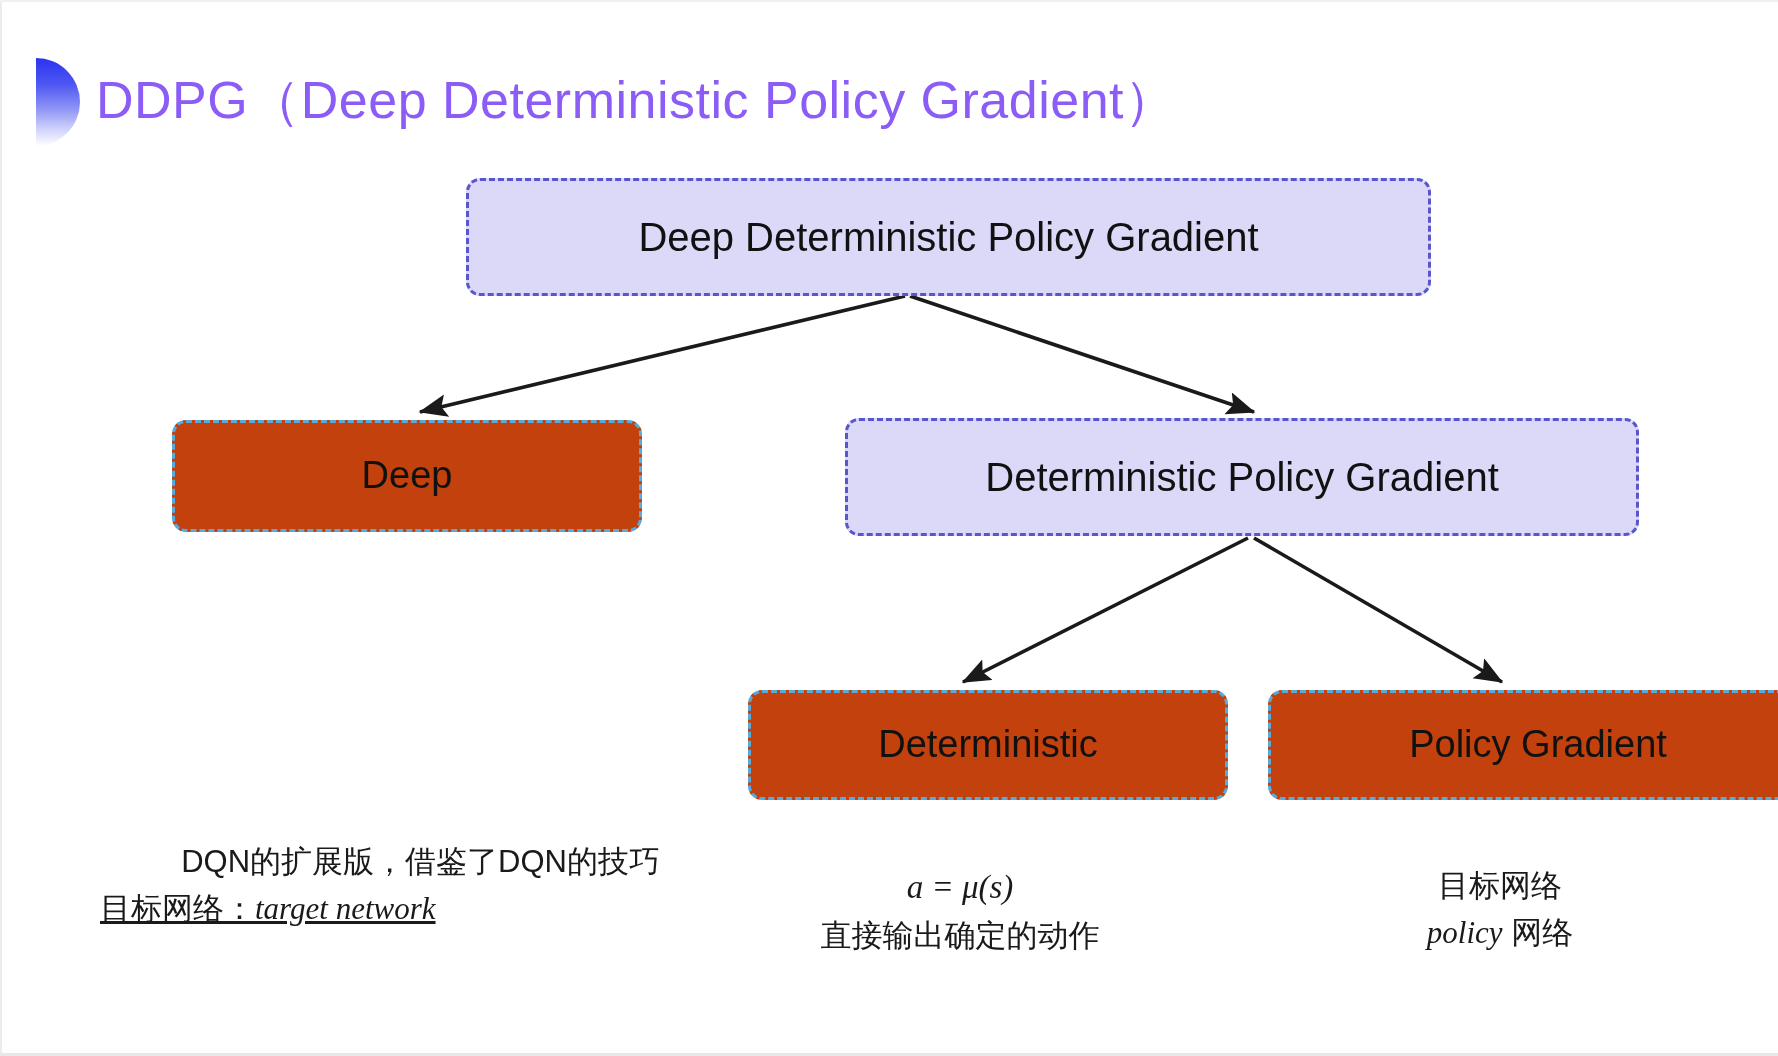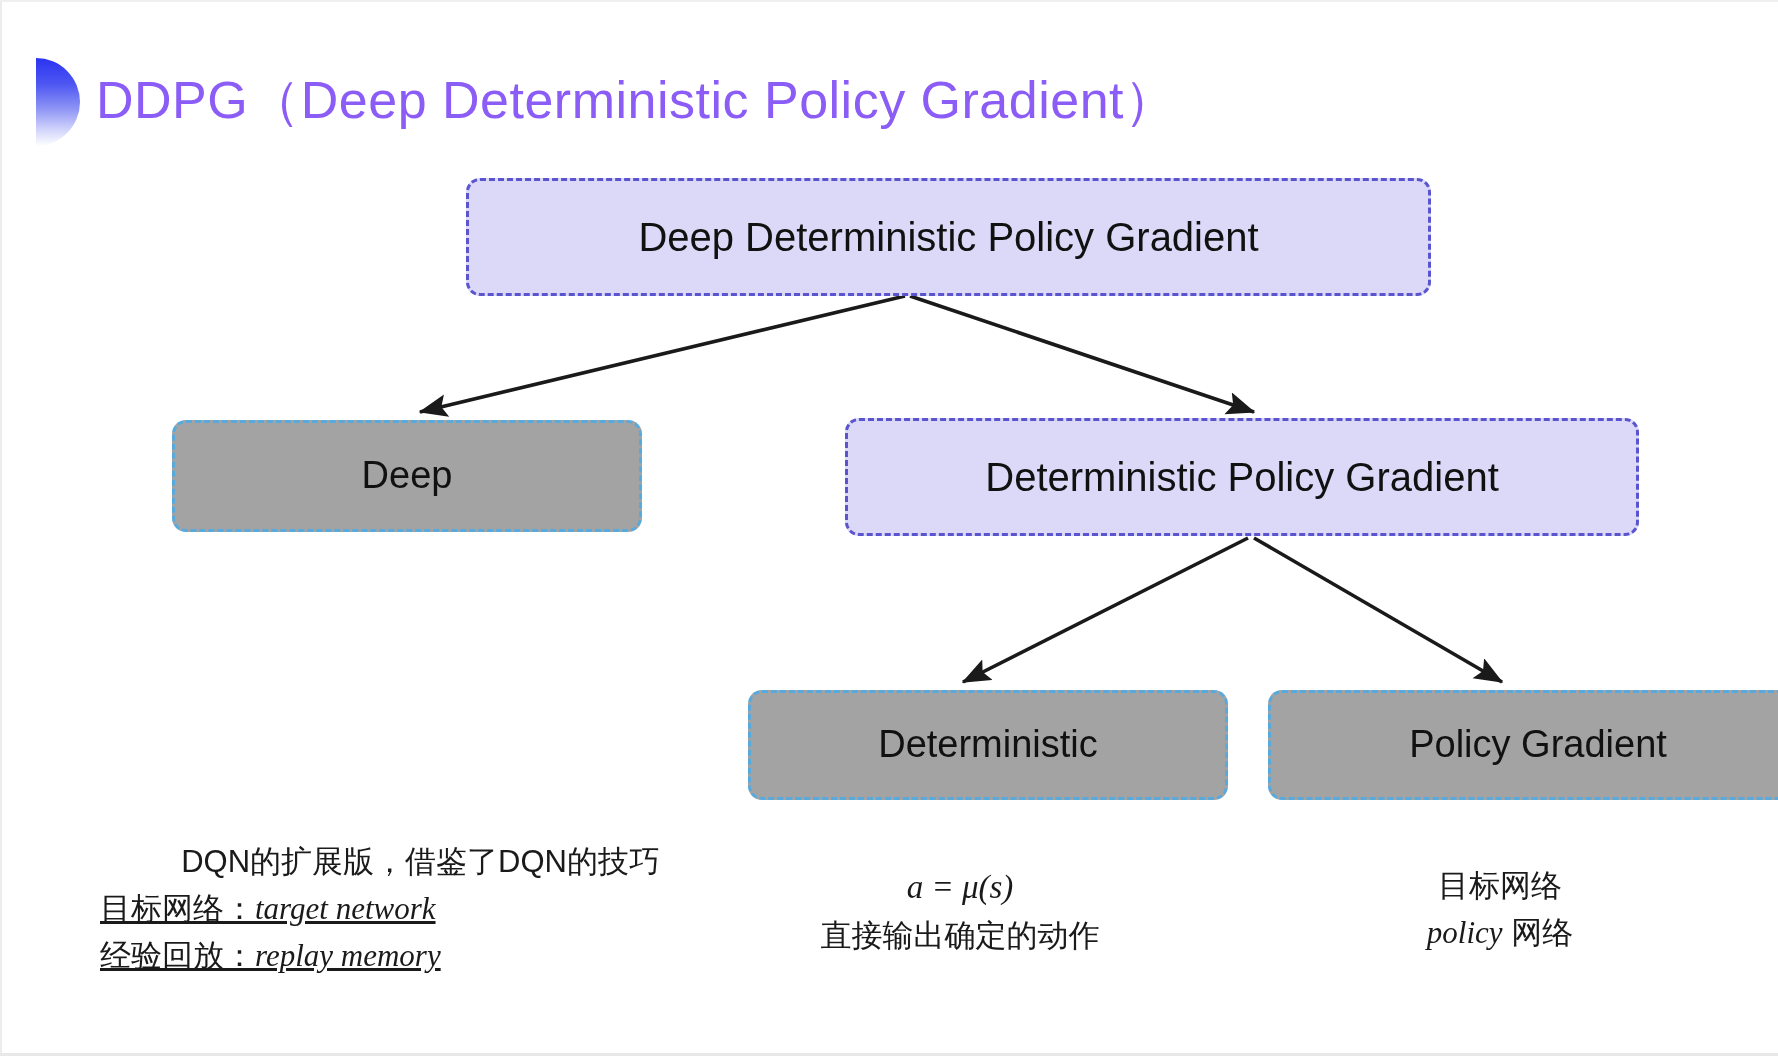--- a/index.html
+++ b/index.html
@@ -62,21 +62,21 @@
     border-radius: 14px;
     color: #111111;
     text-align: center;
     line-height: 1.15;
   }
   .node-purple {
     background: #dcd9f8;
     border: 3px dashed #5a55cf;
   }
   .node-blue {
-    background: #a3a3a3;
+    background: #c2410c;
     border: 3px dashed #58aadd;
   }
   .node-label {
     font-size: 38px;
     font-weight: 400;
     white-space: nowrap;
   }
 
   #node-ddpg   { left: 430px;  top: 178px; width: 965px; height: 118px; margin-left: 36px; }
   #node-ddpg .node-label { font-size: 40px; }
@@ -183,21 +183,20 @@
     <span class="node-label">Deterministic</span>
   </div>
 
   <div id="node-pg" class="node node-blue">
     <span class="node-label">Policy Gradient</span>
   </div>
 
   <div id="caption-deep" class="caption">
     <span class="line line-1">DQN的扩展版，借鉴了DQN的技巧</span>
     <span class="line line-2"><span>目标网络：</span><span class="mono-italic">target network</span></span>
-    <span class="line line-3"><span>经验回放：</span><span class="mono-italic">replay memory</span></span>
   </div>
 
   <div id="caption-det" class="caption">
     <span class="line formula">a = μ(s)</span>
     <span class="line">直接输出确定的动作</span>
   </div>
 
   <div id="caption-pg" class="caption">
     <span class="line">目标网络</span>
     <span class="line"><span class="mono-italic">policy</span><span> 网络</span></span>

